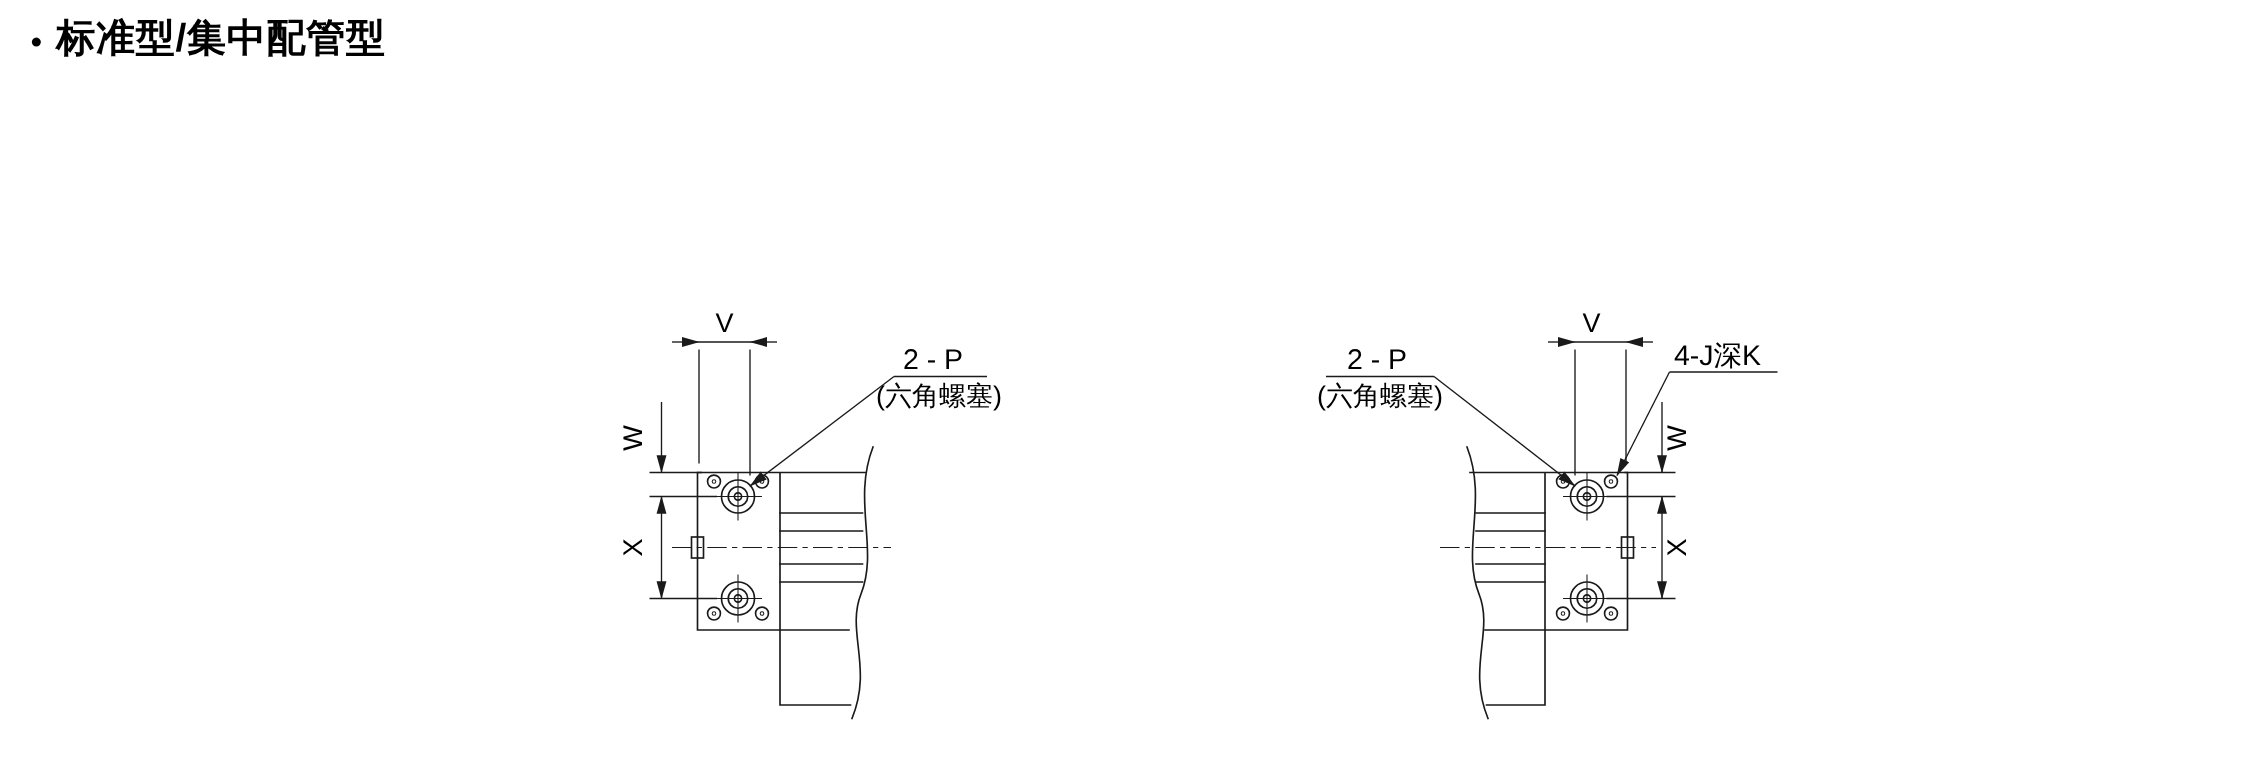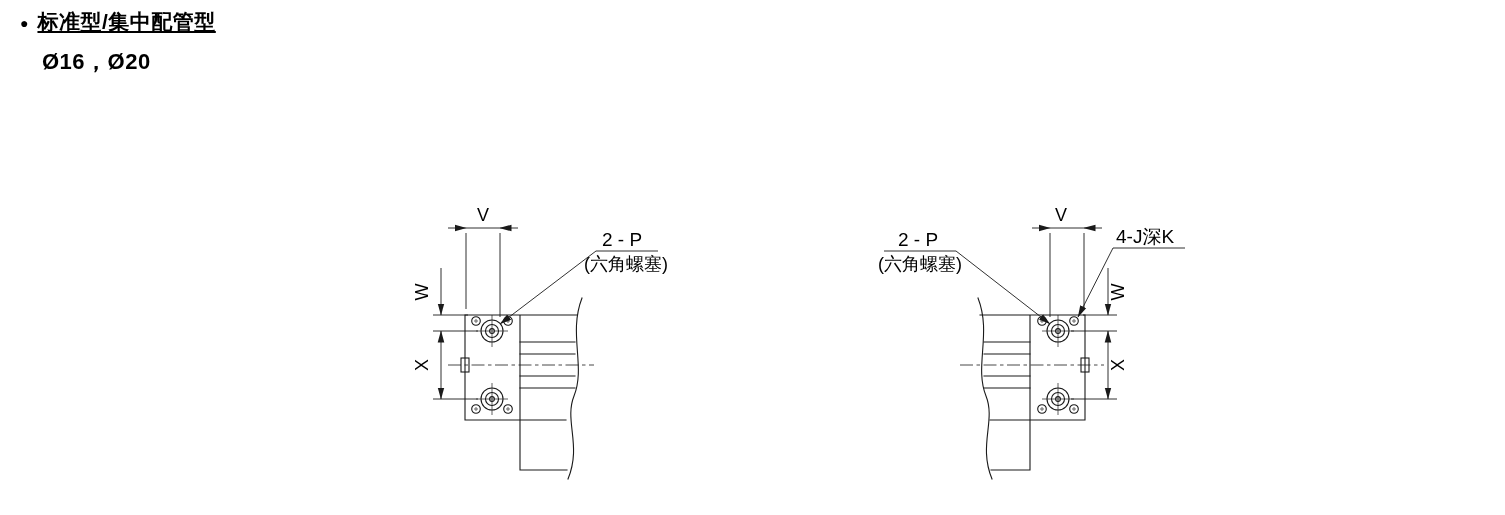--- a/index.html
+++ b/index.html
@@ -10,42 +10,41 @@
   }
   .canvas {
     position:relative;
     width:1505px; height:515px;
     background:var(--bg,#fff);
     overflow:hidden;
   }
   .header { position:absolute; left:20px; top:8px; }
   .title-row { display:flex; align-items:center; gap:9px; }
   .bullet { font-size:14px; line-height:1; transform:translateY(1px); }
-  .title { font-size:21px; font-weight:bold; letter-spacing:.5px;text-decoration:underline; }
+  .title { font-size:26px; font-weight:bold; letter-spacing:.5px; }
   .subtitle { font-size:22px; font-weight:bold; margin:11px 0 0 22px; letter-spacing:.5px; }
 
   svg.drawing { position:absolute; left:0; top:0; }
   .ol   { stroke:var(--line,#1a1a1a); stroke-width:1.1; fill:none; stroke-linecap:square; }
   .thin { stroke:var(--line,#1a1a1a); stroke-width:.7;  fill:none; }
   .dim  { stroke:var(--line,#1a1a1a); stroke-width:.9;  fill:none; }
   .cl   { stroke:var(--line,#1a1a1a); stroke-width:.8;  fill:none; stroke-dasharray:13 3.5 3.5 3.5; }
   .lbl  { fill:var(--text,#000); font-size:18px; font-family:"Liberation Sans","DejaVu Sans",sans-serif; }
   .lbl-big { font-size:19px; }
 </style>
 </head>
 <body>
 
 <div class="canvas">
 
   <div class="header">
     <div class="title-row">
       <span class="bullet">●</span>
       <span class="title">标准型/集中配管型</span>
     </div>
-    <div class="subtitle">Ø16，Ø20</div>
   </div>
 
   <svg class="drawing" width="1505" height="515" viewBox="0 0 1505 515">
     <defs>
       <marker id="arr" viewBox="0 0 12 8" refX="11.5" refY="4" markerWidth="12" markerHeight="8" markerUnits="userSpaceOnUse" orient="auto-start-reverse">
         <path d="M0,0.7 L12,4 L0,7.3 Z" fill="#1a1a1a"></path>
       </marker>
       <g id="portsym">
         <line class="thin" x1="-16" y1="0" x2="16" y2="0"></line>
         <line class="thin" x1="0" y1="-16" x2="0" y2="16"></line>

